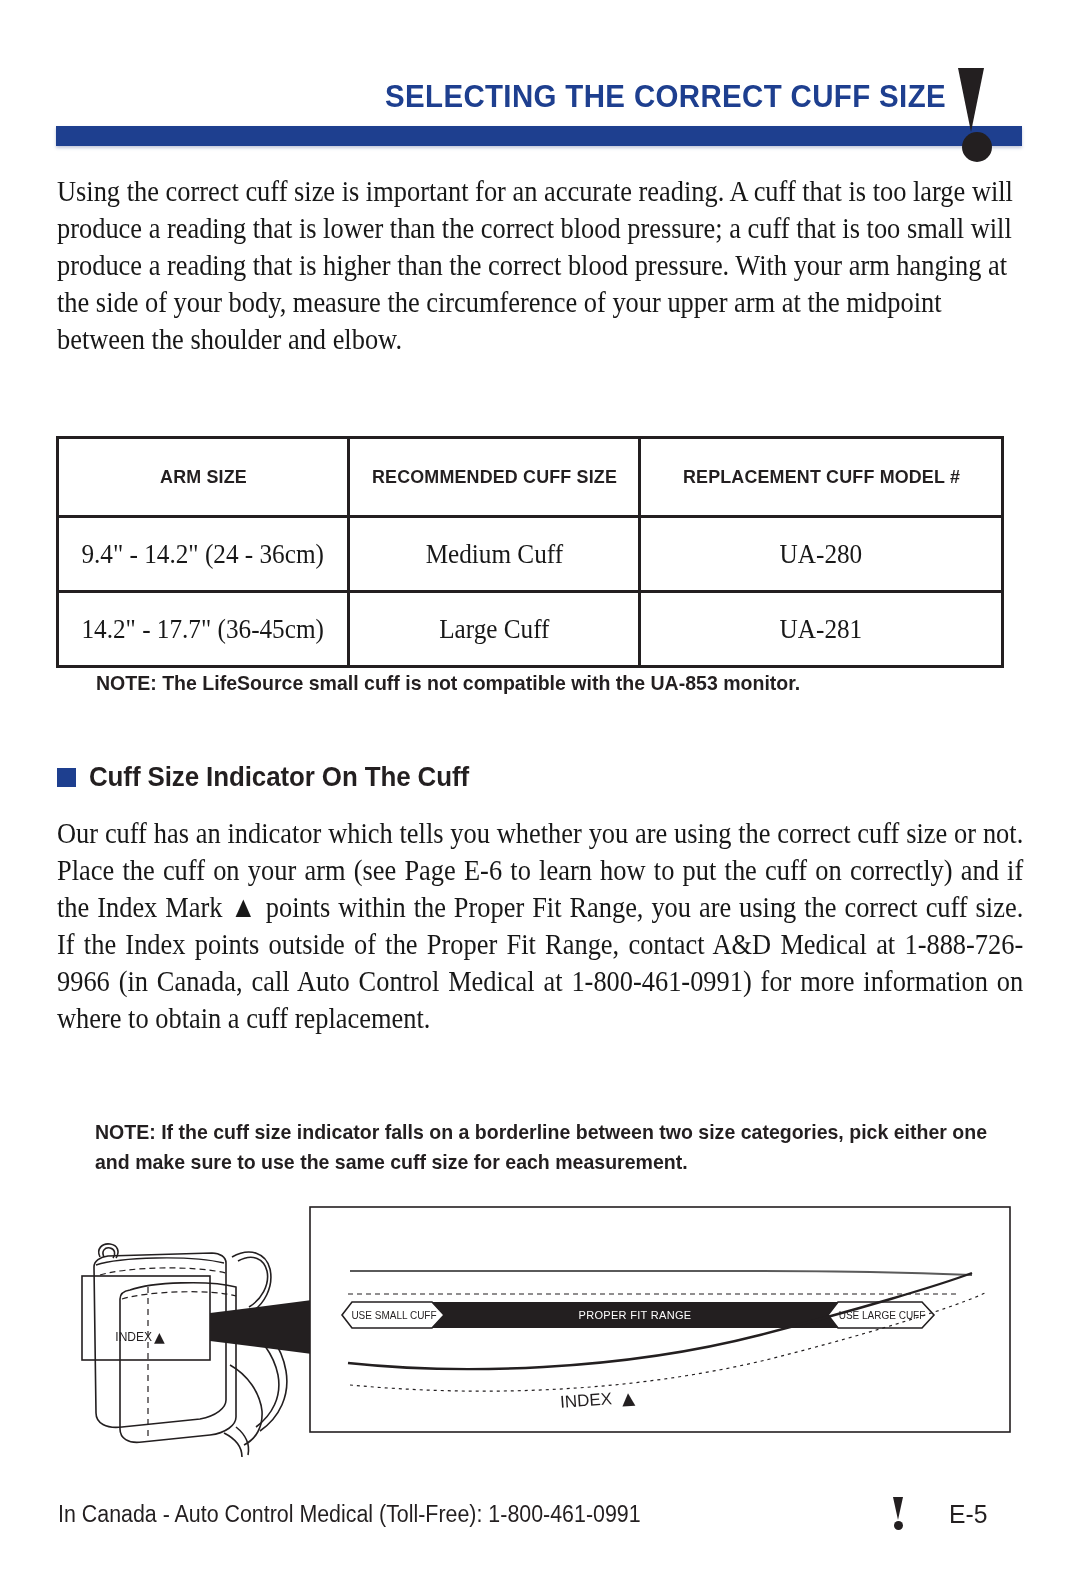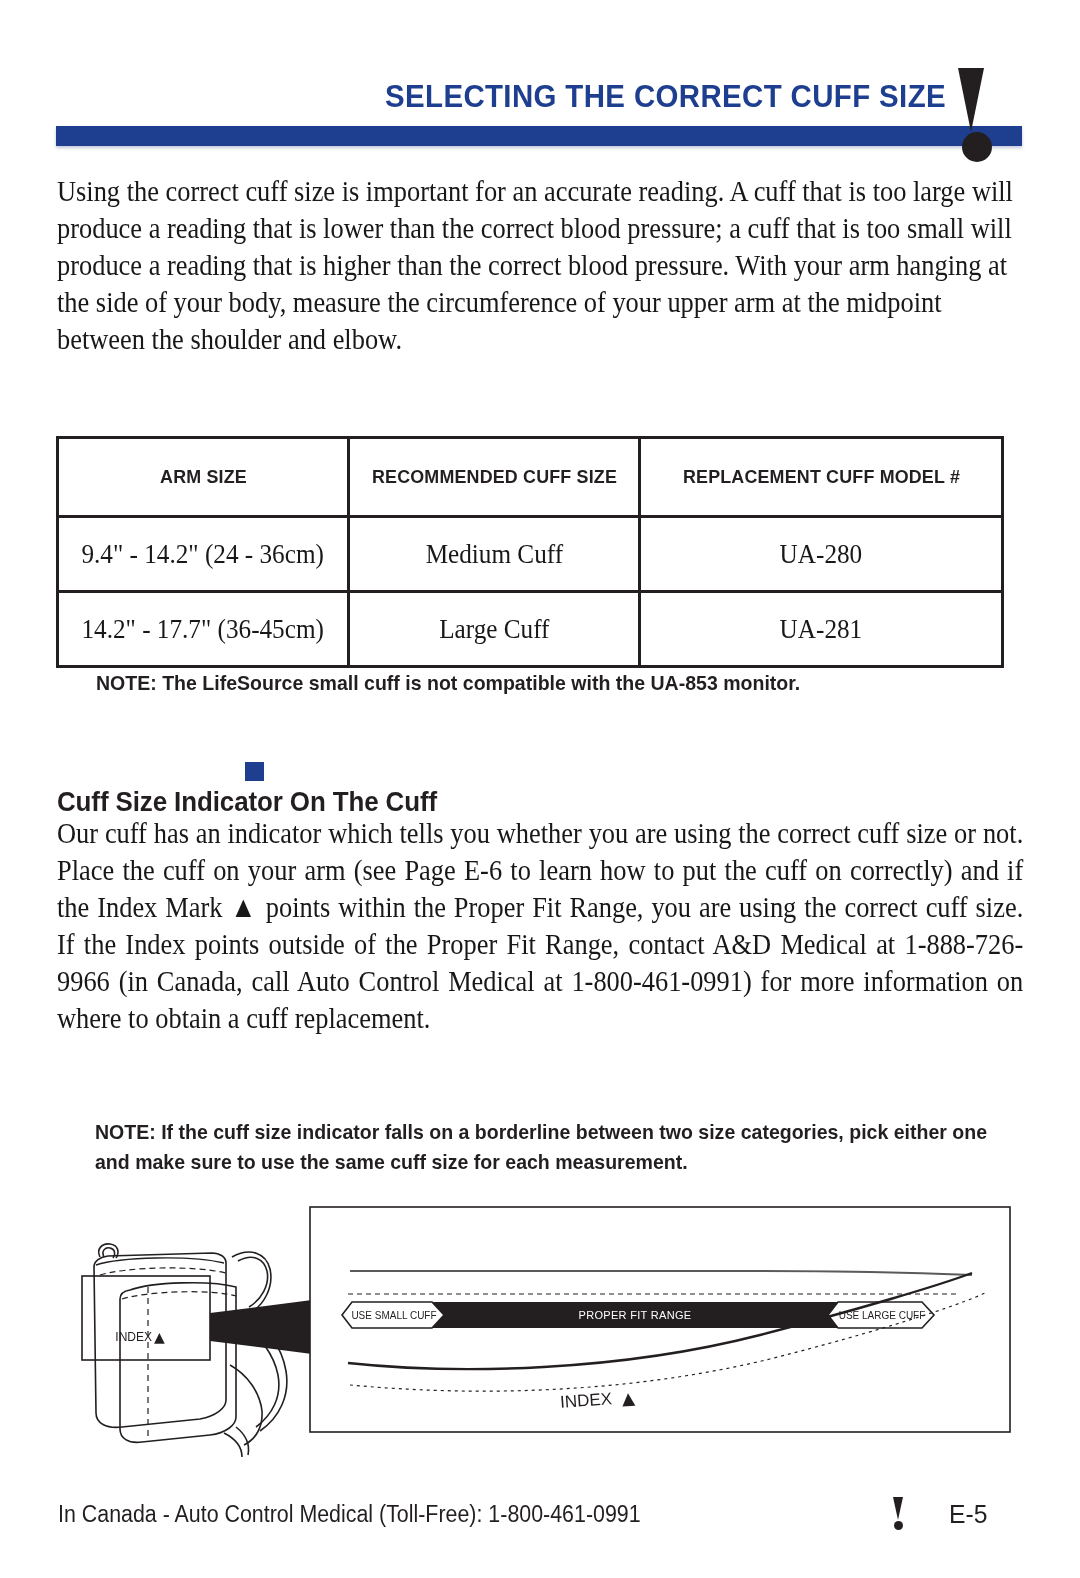--- a/index.html
+++ b/index.html
@@ -151,22 +151,21 @@
     width: 960px;
   }
 
   
   .sec-head {
     position: absolute;
     left: 57px;
     top: 762px;
     display: flex;
     align-items: center;
-    gap: 6px;
-    flex-direction: column;
+    gap: 13px;
   }
   .sec-bullet {
     width: 19px;
     height: 19px;
     background: #1e3f8f;
   }
   .sec-label {
     font-family: "Liberation Sans", sans-serif;
     font-weight: bold;
     font-size: 27px;

